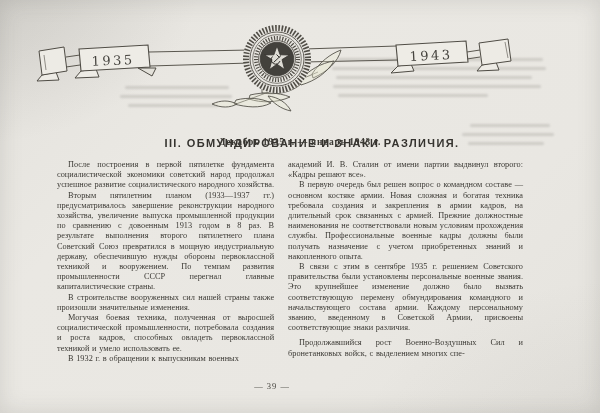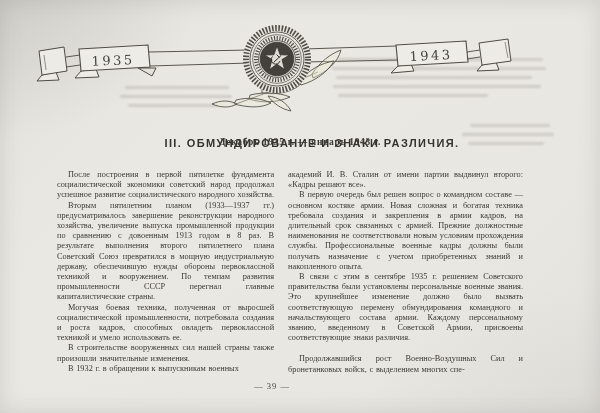--- a/index.html
+++ b/index.html
@@ -22,29 +22,29 @@
     position:absolute;top:121px;left:0;width:592px;text-align:center;
     font-family:"Liberation Sans", sans-serif;font-weight:bold;
     font-size:11px;letter-spacing:1.4px;color:#35332f;margin:16px;
   }
   .subtitle{
     position:absolute;top:137px;left:8px;width:584px;text-align:center;
     font-family:"Liberation Serif", serif;font-weight:bold;
     font-size:9.5px;letter-spacing:0.7px;color:#3a3833;margin:0;
   }
   .columns{
-    position:absolute;top:170px;left:57px;width:466px;
+    position:absolute;top:160px;left:57px;width:466px;
     display:flex;gap:14px;color:#3b3934;
   }
   .col{font-size:8.3px;line-height:10.2px;text-align:justify;word-spacing:0.6px;}
   .col-left{width:219px;}
   .col-right{width:237px;}
   .col p{margin:0;text-indent:11px;}
   .col p.no-indent{text-indent:0;}
-  .col p.gap-before{margin-top:11px;}
+  .col p.gap-before{margin-top:5px;}
   .page-number{
     position:absolute;top:381px;left:0;width:544px;text-align:center;
     font-size:8.5px;letter-spacing:1px;color:#45433e;
   }
 </style>
 </head>
 <body>
 
 <div class="page">
 
@@ -126,22 +126,22 @@
     </g>
   </svg>
 
   <h1 class="title">III.  ОБМУНДИРОВАНИЕ  И  ЗНАКИ  РАЗЛИЧИЯ.</h1>
   <h2 class="subtitle">Декабрь  1935 г. — январь  1943 г.</h2>
 
   <div class="columns">
     <div class="col col-left">
       <p>После построения в первой пятилетке фундамента социалистической экономики советский народ продолжал успешное развитие социалистического народного хозяйства.</p>
       <p>Вторым пятилетним планом (1933—1937 гг.) предусматривалось завершение реконструкции народного хозяйства, увеличение выпуска промышленной продукции по сравнению с довоенным 1913 годом в 8 раз. В результате выполнения второго пятилетнего плана Советский Союз превратился в мощную индустриальную державу, обеспечившую нужды обороны первоклассной техникой и вооружением. По темпам развития промышленности СССР перегнал главные капиталистические страны.</p>
+      <p>В строительстве вооруженных сил нашей страны также произошли значительные изменения.</p>
       <p>Могучая боевая техника, полученная от выросшей социалистической промышленности, потребовала создания и роста кадров, способных овладеть первоклассной техникой и умело использовать ее.</p>
-      <p>В строительстве вооруженных сил нашей страны также произошли значительные изменения.</p>
       <p>В 1932 г. в обращении к выпускникам военных</p>
     </div>
     <div class="col col-right">
       <p class="no-indent">академий И. В. Сталин от имени партии выдвинул второго: «Кадры решают все».</p>
       <p>В первую очередь был решен вопрос о командном составе — основном костяке армии. Новая сложная и богатая техника требовала создания и закрепления в армии кадров, на длительный срок связанных с армией. Прежние должностные наименования не соответствовали новым условиям прохождения службы. Профессиональные военные кадры должны были получать назначение с учетом приобретенных знаний и накопленного опыта.</p>
       <p>В связи с этим в сентябре 1935 г. решением Советского правительства были установлены персональные военные звания. Это крупнейшее изменение должно было вызвать соответствующую перемену обмундирования командного и начальствующего состава армии. Каждому персональному званию, введенному в Советской Армии, присвоены соответствующие знаки различия.</p>
       <p class="gap-before">Продолжавшийся рост  Военно-Воздушных Сил и бронетанковых войск, с  выделением многих  спе-</p>
     </div>
   </div>
 

